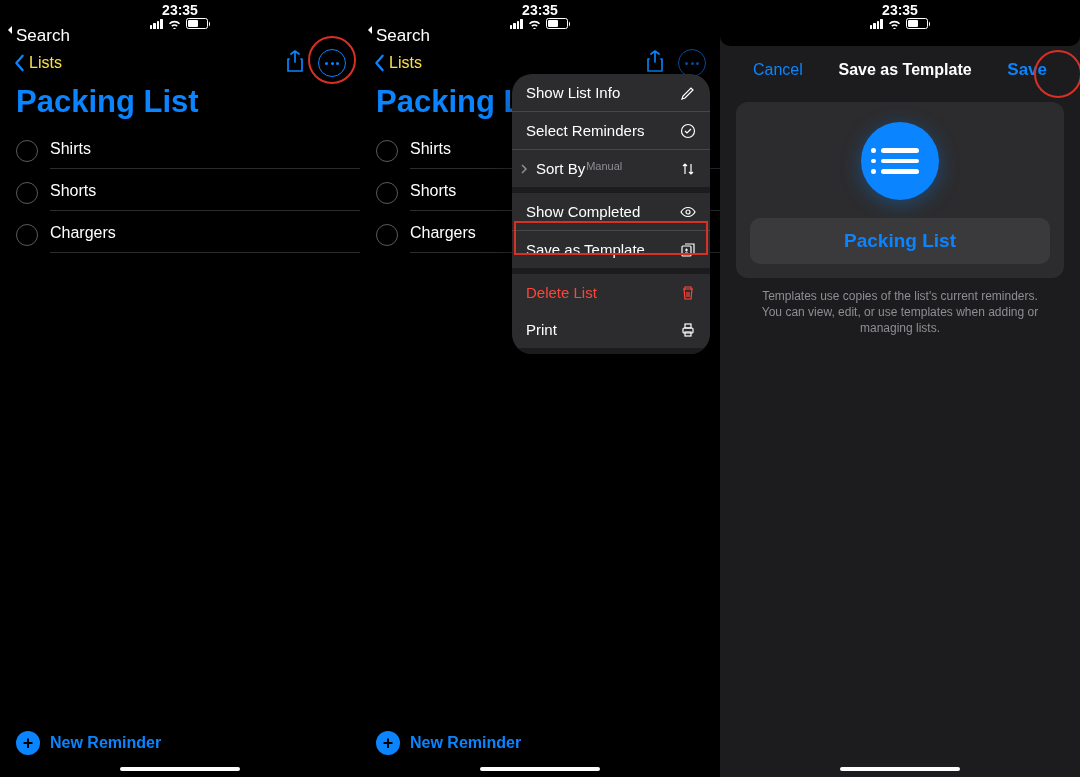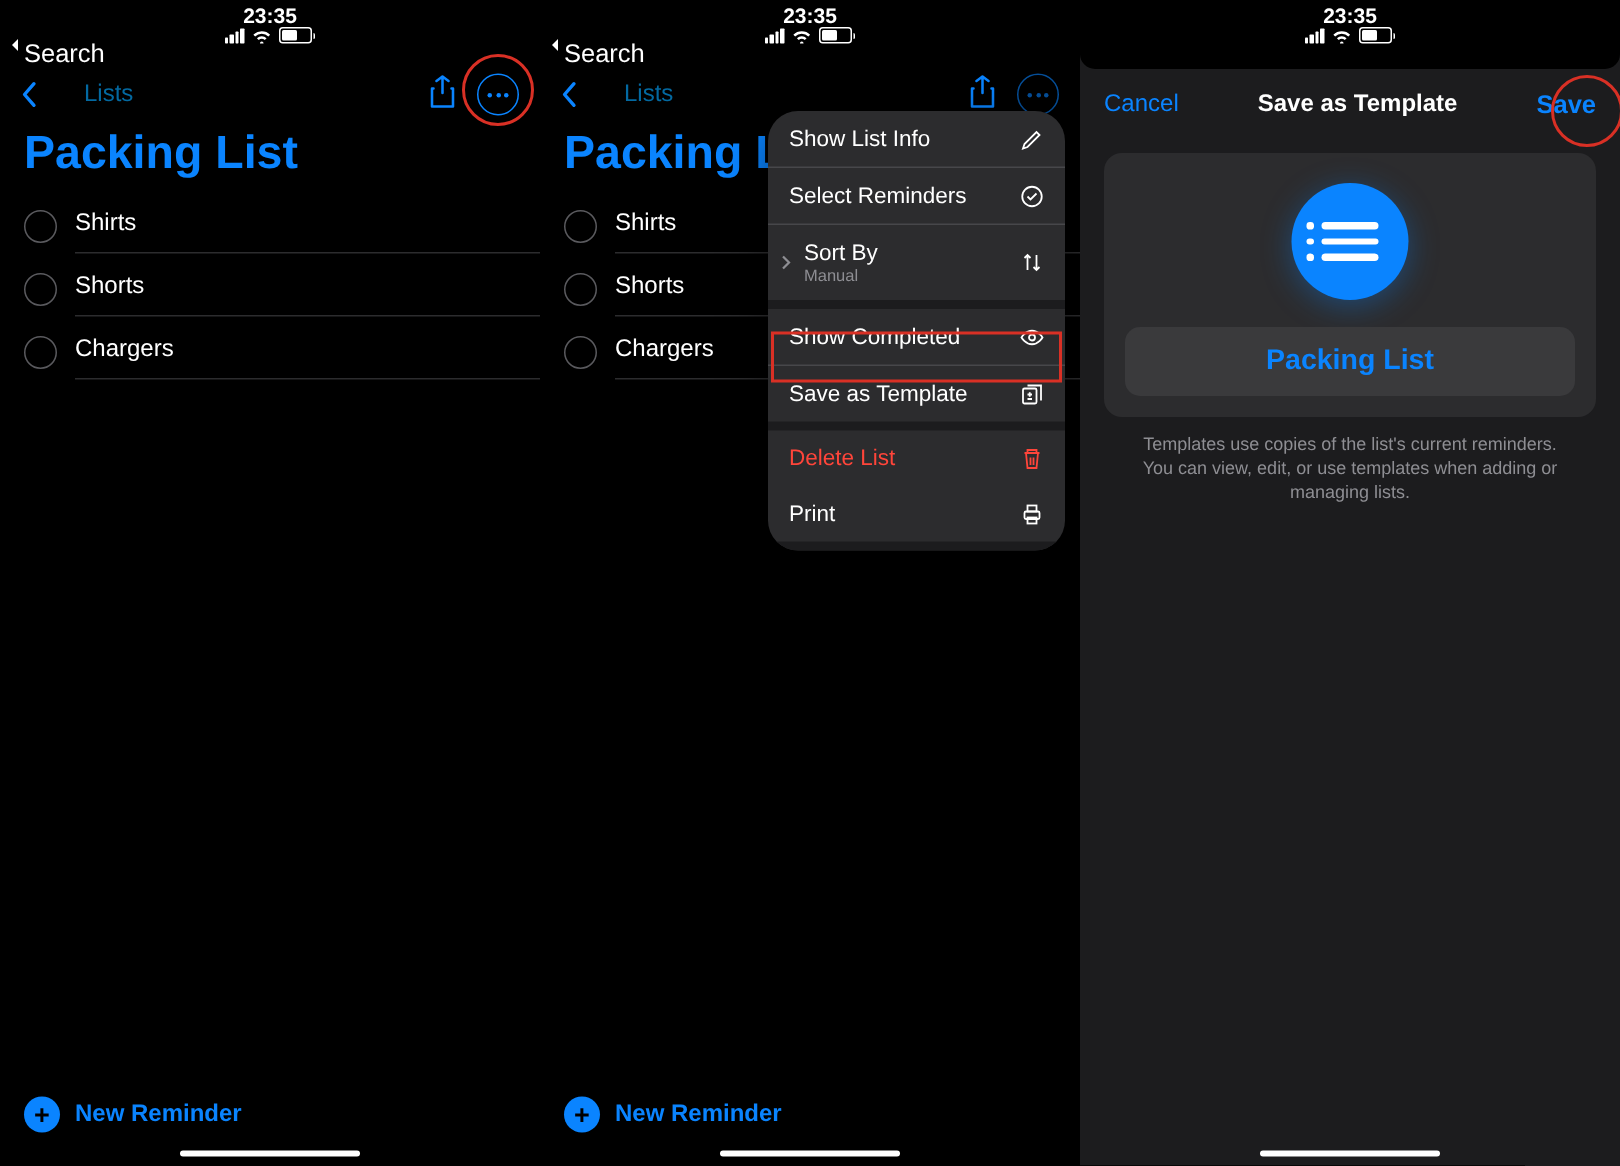--- a/index.html
+++ b/index.html
@@ -31,21 +31,21 @@
     .battery-body { width:22px; height:11px; border:1px solid #fff; border-radius:2.5px; padding:1px; display:flex; }
     .battery-fill { width:55%; height:100%; background:#fff; border-radius:1px; }
     .battery-tip { width:1.5px; height:4px; background:#fff; margin-left:1px; border-radius:0 1px 1px 0; }
 
     
     .back-search { display:flex; align-items:flex-start; padding: 2px 6px; font-size:17px; color:#fff; height:18px;}
     .back-search svg { width:8px; height:8px; margin-right:2px; }
 
     
     .nav-bar { display:flex; justify-content:space-between; align-items:center; padding: 8px 14px 4px; height:38px;}
-    .nav-left { display:flex; align-items:center; color:#0369a1; font-size:16px;gap:27px; }
+    .nav-left { display:flex; align-items:center; color:#fde047; font-size:16px; }
     .nav-left svg { width:11px; height:18px; margin-right:4px; }
     .nav-right { display:flex; align-items:center; gap:14px; }
     .icon-btn { color:#0a84ff; cursor:pointer; }
     .more-circle { width:28px; height:28px; border:1.5px solid #0a84ff; border-radius:50%; display:flex; align-items:center; justify-content:center; gap:2.5px;}
     .more-circle span { width:3px; height:3px; background:#0a84ff; border-radius:50%; }
 
     
     .list-title { color:#0a84ff; font-size:31px; font-weight:700; padding: 4px 16px 10px; }
 
     
@@ -68,21 +68,21 @@
     .popup-row { display:flex; justify-content:space-between; align-items:center; padding:10px 14px; font-size:15px; color:#fff; border-bottom:0.5px solid #47474a; cursor:pointer;}
     .popup-row .sub-label { font-size:11px; color:#8e8e93; }
     .popup-row.thick-sep { border-bottom: 6px solid #1c1c1e; }
     .popup-row.danger { color:#ff453a; border-bottom:none;}
     .popup-row .row-main { display:flex; justify-content:space-between; width:100%; align-items:center;}
     .popup-icon { width:16px; height:16px; color:#fff; flex-shrink:0;}
     .chev-left { position:absolute; left:4px; color:#8e8e93; }
     .popup-row.sort-row { position:relative; padding-left:24px; }
 
     
-    .modal-bar { display:flex; justify-content:space-between; align-items:center; padding:14px 16px 10px; }
+    .modal-bar { display:flex; justify-content:space-between; align-items:center; padding:14px 33px 10px; }
     .modal-btn { color:#0a84ff; font-size:16px; }
     .modal-btn.save { font-weight:600; font-size:17px;}
     .modal-title { font-size:16px; font-weight:600; color:#fff; }
     .modal-body { padding: 12px 16px; }
     .card { background:#2c2c2e; border-radius:12px; padding:20px 14px 14px; display:flex; flex-direction:column; align-items:center; }
     .list-icon-big { width:78px; height:78px; background:#0a84ff; border-radius:50%; display:flex; flex-direction:column; align-items:center; justify-content:center; gap:6px; box-shadow: 0 4px 20px rgba(10,132,255,0.35);}
     .list-line { width:38px; height:4.5px; background:#fff; border-radius:3px; position:relative;}
     .list-line::before { content:''; position:absolute; left:-10px; top:0; width:4.5px; height:4.5px; background:#fff; border-radius:50%;}
     .name-field { margin-top:18px; width:100%; background:#3a3a3c; border-radius:10px; padding:12px; text-align:center; color:#0a84ff; font-size:19px; font-weight:600;}
     .hint { color:#8e8e93; font-size:12px; text-align:center; padding: 10px 24px; line-height:1.35;}
@@ -244,21 +244,21 @@
       <svg class="popup-icon" viewBox="0 0 16 16" fill="none" stroke="#fff" stroke-width="1.2">
           <circle cx="8" cy="8" r="6.5"></circle>
           <path d="M5 8l2 2 4-4"></path>
         </svg>
     </div>
     <div class="popup-row sort-row thick-sep">
       <svg class="popup-icon chev-left" viewBox="0 0 10 16" fill="none" stroke="#8e8e93" stroke-width="1.5">
           <path d="M3 4l4 4-4 4"></path>
         </svg>
       <div class="row-main">
-        <div style="display:flex;flex-direction:column;gap:1px;">
+        <div style="display:flex;flex-direction:row;gap:1px;">
           <span>Sort By</span>
           <span class="sub-label">Manual</span>
         </div>
         <svg class="popup-icon" viewBox="0 0 16 16" fill="none" stroke="#fff" stroke-width="1.2">
             <path d="M5 3v10M3 5l2-2 2 2M11 13V3M9 11l2 2 2-2"></path>
           </svg>
       </div>
     </div>
     <div class="popup-row">
       <span>Show Completed</span>

